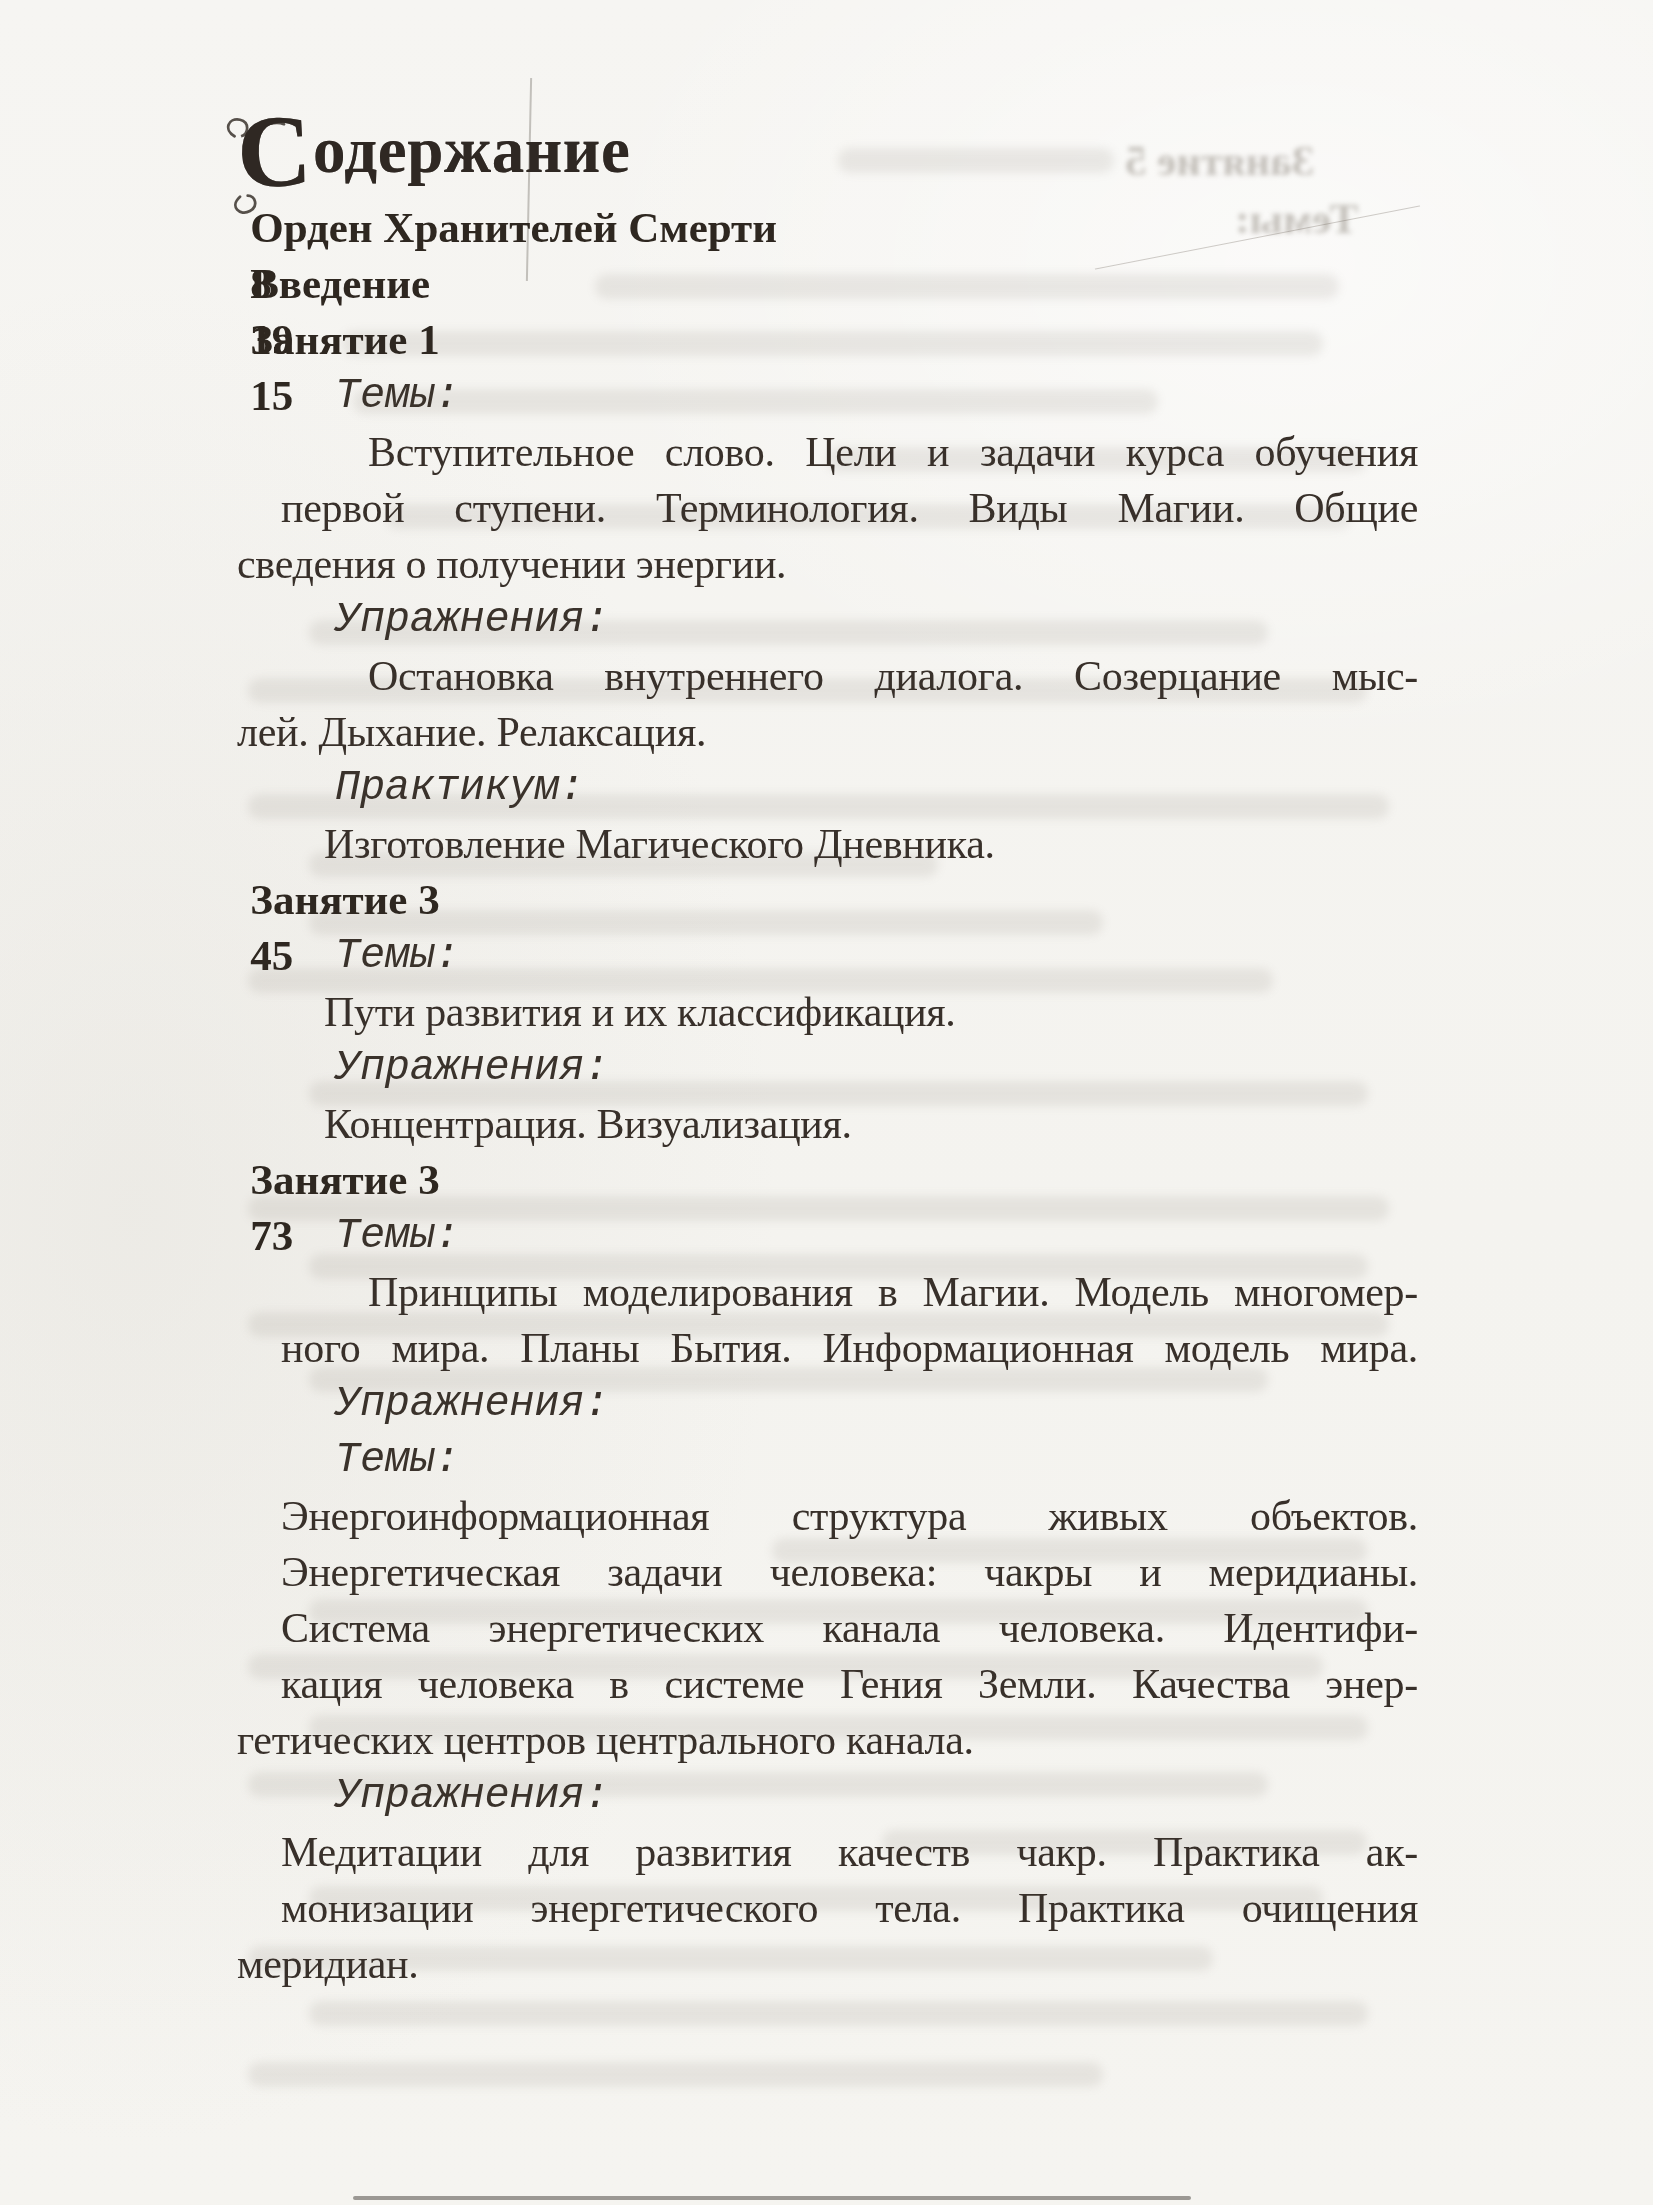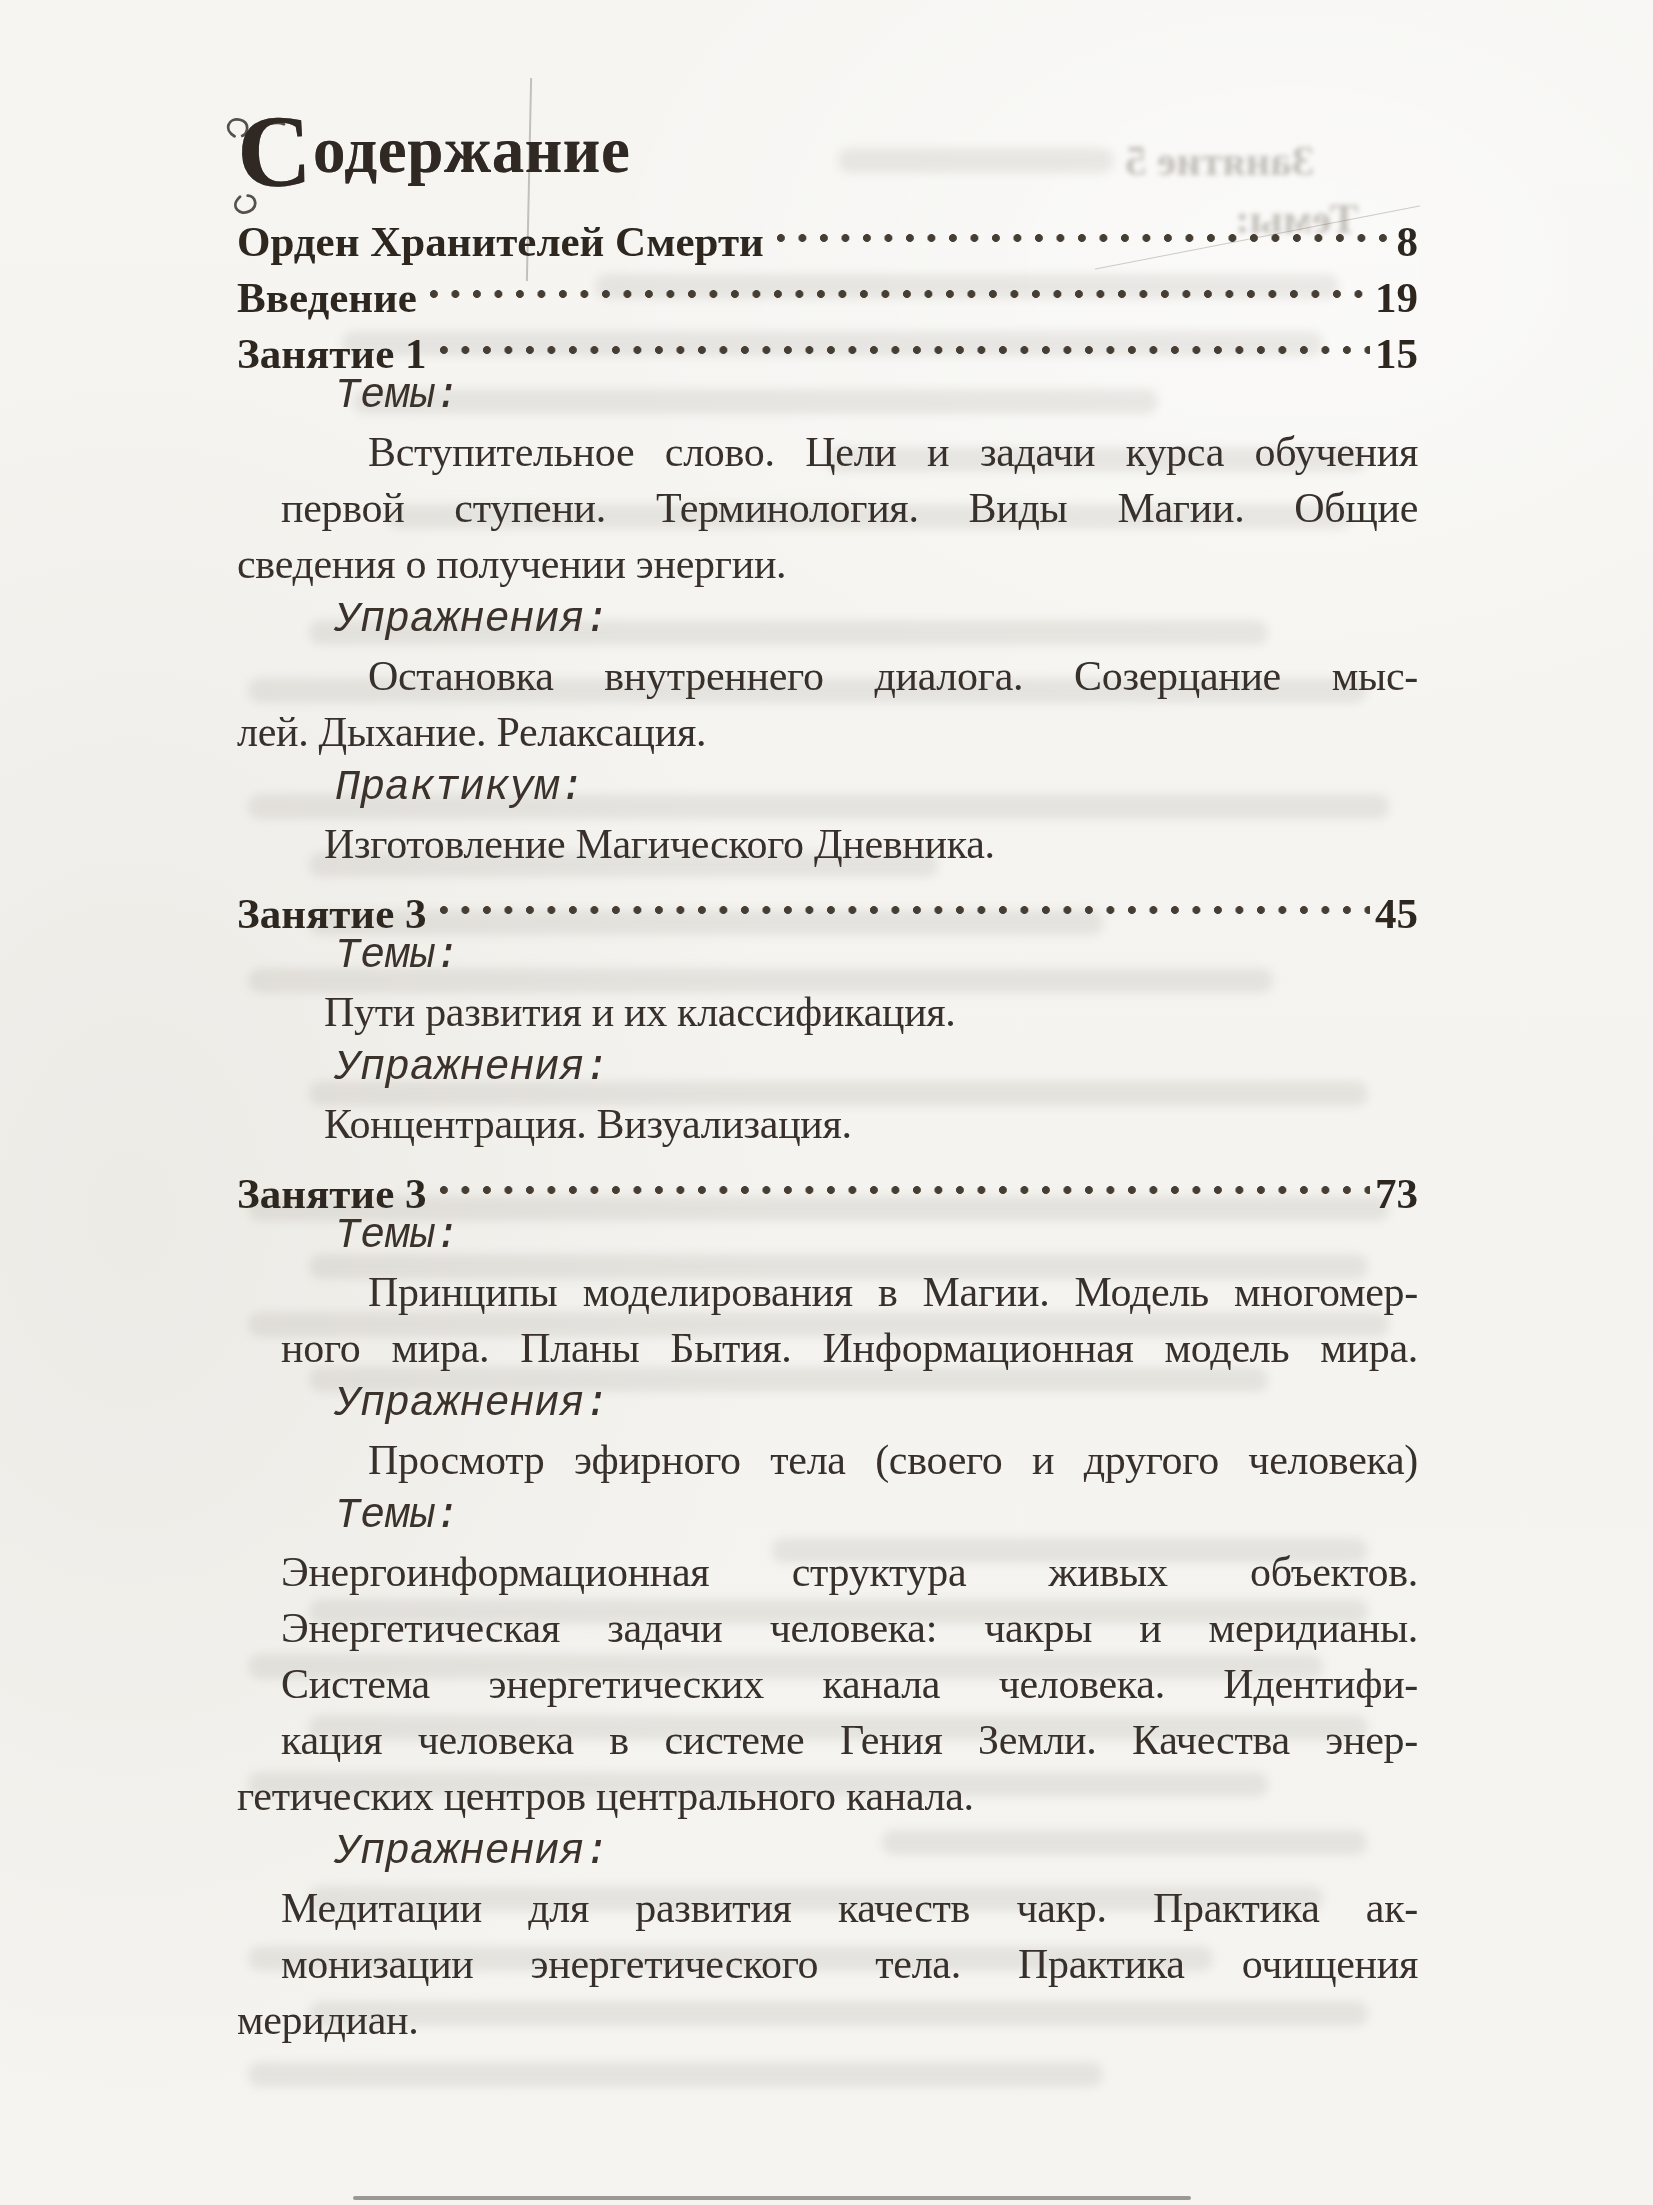--- a/index.html
+++ b/index.html
@@ -20,21 +20,21 @@
     color:#2f2823; white-space:nowrap;
     text-shadow:0 0 0.6px rgba(47,40,35,.6);
   }
   .title .initial {
     display:inline-block; font-size:103px; line-height:0;
     position:relative; top:14.3px; margin-right:1.1px;
     transform:rotate(-2deg);
   }
   .flourish { position:absolute; left:-19px; top:-3.3px; pointer-events:none; }
   .ln { position:relative; height:56px; line-height:56px; font-size:42px; letter-spacing:-0.3px; }
-  .ln.entry { display:flex; align-items:baseline; font-size:43px; font-weight:bold; color:#2e2720; letter-spacing:0; }
+  .ln.entry { display:flex; align-items:baseline; font-size:43px; font-weight:bold; color:#2e2720; letter-spacing:0;flex-direction:column; }
   .ln.entry .dots {
     flex:1 1 auto; height:56px; margin:0 5.5px 0 13.2px;
     background:radial-gradient(circle at 3.9px 38px, #463e33 3.6px, rgba(0,0,0,0) 4.3px);
     background-size:21.5px 56px; background-repeat:repeat-x;
   }
   .ln.entry .pg { flex:0 0 auto; }
   .ln.label { font-style:italic; padding-left:98px; white-space:nowrap; color:#3a322b;font-family:Liberation Mono, monospace; }
   .ln.body { white-space:nowrap; }
   .ln.body.ind { padding-left:87px; }
   .ln.body.just { white-space:normal; text-align:justify; text-align-last:justify; overflow:hidden;margin-left:44px; }
@@ -143,21 +143,20 @@
         <div class="ln body ind">Концентрация. Визуализация.</div>
         <div class="ln entry">
           <span>Занятие 3</span>
           <span class="dots"></span>
           <span class="pg">73</span>
         </div>
         <div class="ln label">Темы:</div>
         <div class="ln body ind just">Принципы моделирования в Магии. Модель многомер-</div>
         <div class="ln body just">ного мира. Планы Бытия. Информационная модель мира.</div>
         <div class="ln label">Упражнения:</div>
-        <div class="ln body ind just">Просмотр эфирного тела (своего и другого человека)</div>
         <div class="ln label">Темы:</div>
         <div class="ln body just">Энергоинформационная структура живых объектов.</div>
         <div class="ln body just">Энергетическая задачи человека: чакры и меридианы.</div>
         <div class="ln body just">Система энергетических канала человека. Идентифи-</div>
         <div class="ln body just">кация человека в системе Гения Земли. Качества энер-</div>
         <div class="ln body">гетических центров центрального канала.</div>
         <div class="ln label">Упражнения:</div>
         <div class="ln body just">Медитации для развития качеств чакр. Практика ак-</div>
         <div class="ln body just">монизации энергетического тела. Практика очищения</div>
         <div class="ln body">меридиан.</div>

